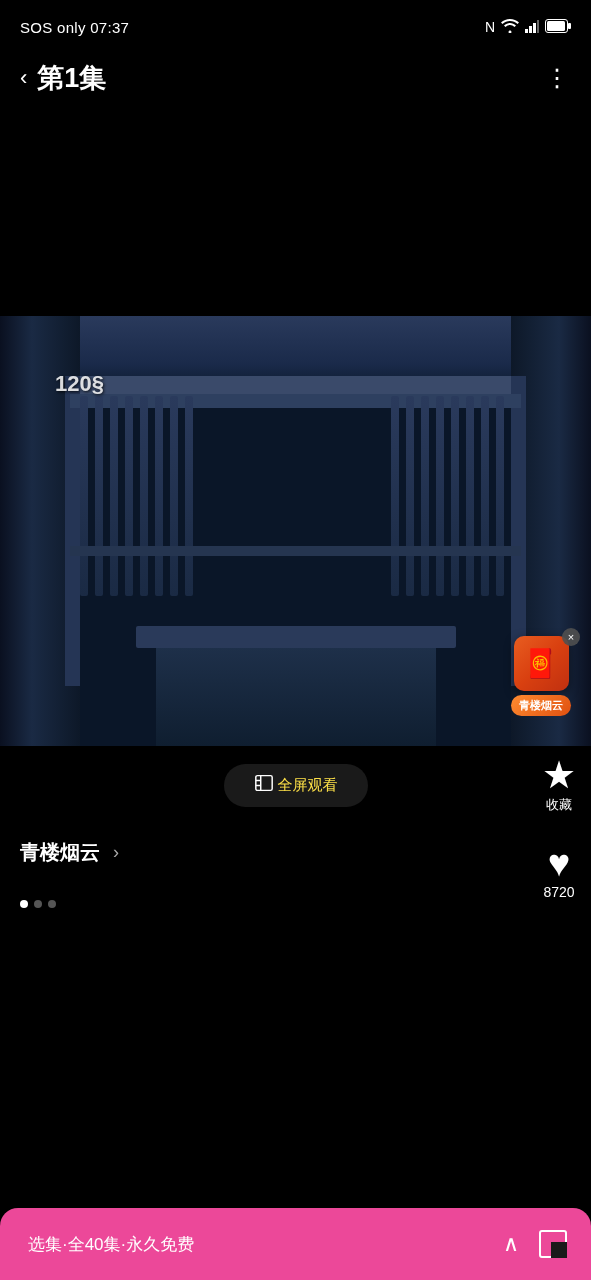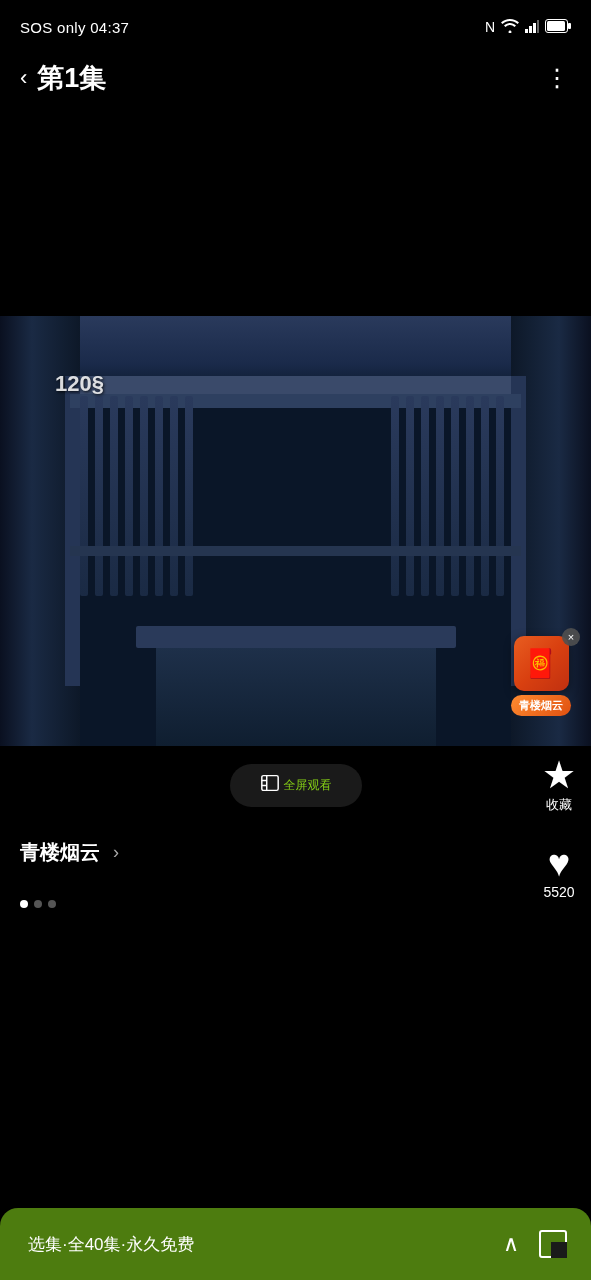--- a/index.html
+++ b/index.html
@@ -285,22 +285,22 @@
       padding: 18px 0 16px;
     }
     .fullscreen-btn {
       display: flex;
       align-items: center;
       gap: 4px;
       background: rgba(255,255,255,0.1);
       border: none;
       border-radius: 25px;
       padding: 10px 30px;
-      color: #84cc16;
-      font-size: 12px;
+      color: #fde047;
+      font-size: 15px;
       cursor: pointer;
     }
     .fullscreen-icon {
       font-size: 18px;
     }
     .action-icon-wrap {
       display: flex;
       flex-direction: column;
       align-items: center;
       cursor: pointer;
@@ -374,21 +374,21 @@
       background: #fff;
     }
 
     
     .bottom-bar {
       position: fixed;
       bottom: 0;
       left: 0;
       width: 591px;
       height: 72px;
-      background: #4d7c0f;
+      background: #ec4899;
       border-radius: 18px 18px 0 0;
       display: flex;
       align-items: center;
       justify-content: space-between;
       padding: 0 24px 0 28px;
     }
     .bottom-bar-text {
       font-size: 17px;
       font-weight: 500;
       color: #fff;
@@ -426,21 +426,21 @@
     
     .middle-section {
       position: relative;
       background: #000;
     }
   </style>
 </head>
 <body>
 
 <div class="status-bar">
-  <span class="status-left">SOS only 04:37</span>
+  <span class="status-left">SOS only 07:37</span>
   <div class="status-right">
     <span class="status-icon">N</span>
     <span class="status-icon">
       <svg width="18" height="14" viewBox="0 0 18 14" fill="white">
         <path d="M9 11.5c.8 0 1.5.7 1.5 1.5S9.8 14.5 9 14.5 7.5 13.8 7.5 13 8.2 11.5 9 11.5zm-4.5-3.5C5.8 6.7 7.3 6 9 6s3.2.7 4.5 2l1.5-1.5C13.2 4.9 11.2 4 9 4s-4.2.9-6 2.5L4.5 8zm-3-3C3.5 3.2 6.1 2 9 2s5.5 1.2 7.5 3L18 3.5C15.6 1.3 12.4 0 9 0S2.4 1.3 0 3.5L1.5 5z"></path>
       </svg>
     </span>
     <span class="status-icon">
       <svg width="14" height="14" viewBox="0 0 14 14" fill="white">
         <rect x="0" y="10" width="3" height="4"></rect>
@@ -522,21 +522,21 @@
 
   <div class="middle-section">
 
     <div style="position:absolute; right:15px; top:10px; display:flex; flex-direction:column; align-items:center; gap:20px; z-index:10;">
       <div class="action-icon-wrap">
         <span class="star-icon">★</span>
         <span class="action-label">收藏</span>
       </div>
       <div class="action-icon-wrap" style="margin-top:10px;">
         <span class="heart-icon">♥</span>
-        <span class="heart-count">5520</span>
+        <span class="heart-count">8720</span>
       </div>
     </div>
 
     <div class="fullscreen-btn-row">
       <button class="fullscreen-btn">
         <span class="fullscreen-icon">
           <svg width="20" height="18" viewBox="0 0 24 22" fill="none" stroke="white" stroke-width="1.8">
             <rect x="2" y="2" width="20" height="18" rx="2"></rect>
             <path d="M8 2v18M2 8h6M2 14h6"></path>
           </svg>

